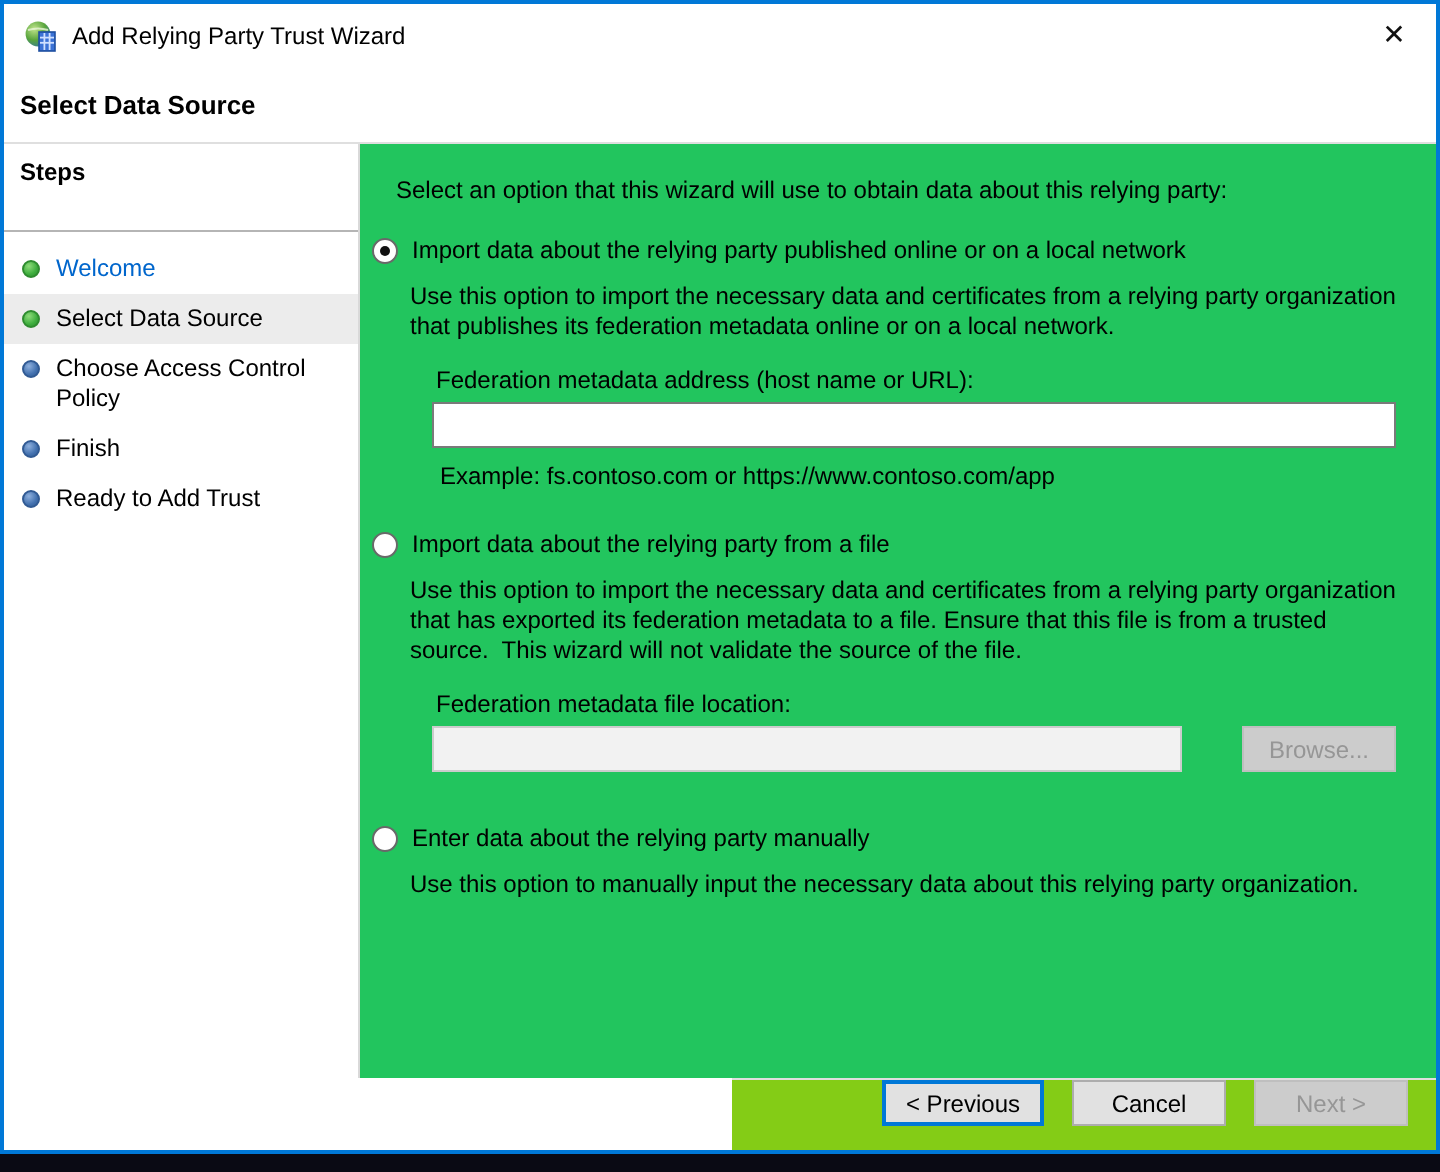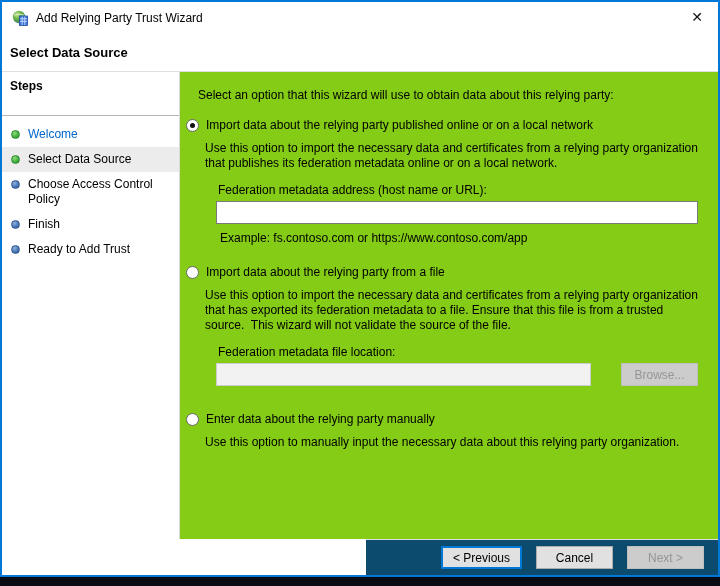--- a/index.html
+++ b/index.html
@@ -64,21 +64,21 @@
     background: radial-gradient(circle at 35% 30%, #8fdc7a, #3eae3e 60%, #2f8c2f);
     border: 1px solid #2f8c2f;
   }
   .bullet.blue {
     background: radial-gradient(circle at 35% 30%, #8fb0dd, #4472b0 60%, #315a93);
     border: 1px solid #315a93;
   }
   .step-item.link .step-label { color: #0066cc; }
   
   .content {
-    flex: 1 1 auto; background: #84cc16;
+    flex: 1 1 auto; background: #22c55e;
     padding: 14px 20px 0 6px;
     overflow: hidden;
   }
   .intro { margin: 2px 0 16px 12px; }
   .option-row { display: flex; align-items: flex-start; margin: 0 0 8px 0; }
   .radio {
     width: 13px; height: 13px; border-radius: 50%;
     border: 1px solid #696969; background: #fff;
     margin: 1px 7px 0 0; flex: 0 0 13px; position: relative;
   }
@@ -109,22 +109,22 @@
     color: #000; padding: 0 10px;
   }
   .btn:disabled { background: #cccccc; border-color: #bfbfbf; color: #969696; }
   .opt2 { margin-top: 2px; }
   .opt3 { margin-top: 26px; }
   .desc3 { margin-bottom: 0; }
   
   .footer { flex: 0 0 36px; display: flex; }
   .footer-left { width: 364px; flex: 0 0 364px; background: #fff; }
   .footer-right {
-    flex: 1 1 auto; background: #0c4a6e; border-top: 1px solid #dfdfdf;
-    display: flex; align-items: center; justify-content: flex-end;
+    flex: 1 1 auto; background: #84cc16; border-top: 1px solid #dfdfdf;
+    display: flex; justify-content: flex-end;
     gap: 14px; padding-right: 14px;
   }
   .btn.focused { border: 2px solid #0078d7; min-width: 79px; }
 </style>
 </head>
 <body>
 
 <div class="window">
 
   <div class="titlebar">

